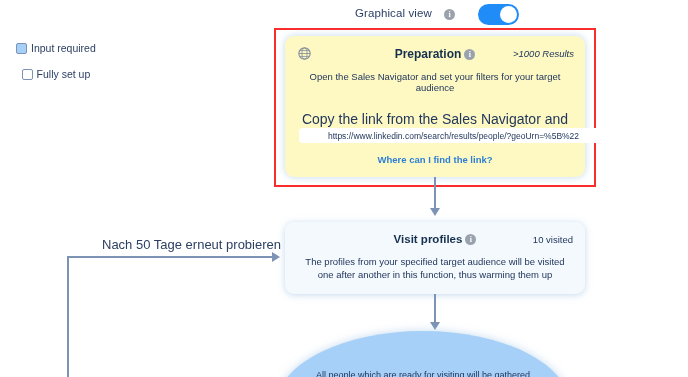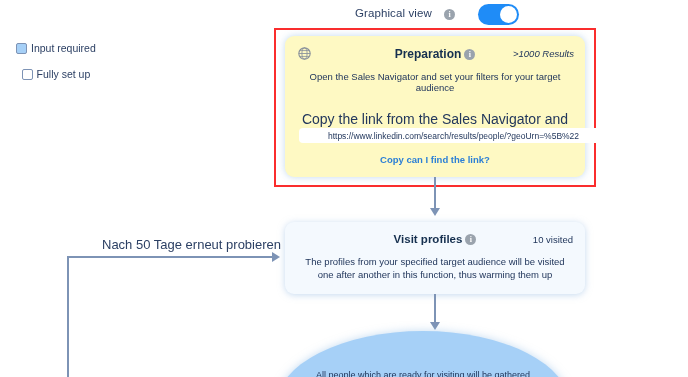--- a/index.html
+++ b/index.html
@@ -307,21 +307,21 @@
       <line x1="2.2" y1="11.6" x2="13.8" y2="11.6" stroke="#8a929b" stroke-width="1"></line>
     </svg>
   </span>
   <div id="prep-title">
     <span>Preparation</span><span class="info-icon">i</span>
   </div>
   <div id="prep-results">&gt;1000 Results</div>
   <div id="prep-desc">Open the Sales Navigator and set your filters for your target audience</div>
   <div id="prep-paste-label">Copy the link from the Sales Navigator and paste it here:</div>
   <input id="prep-url-input" type="text" value="https://www.linkedin.com/search/results/people/?geoUrn=%5B%22" style="">
-  <div id="prep-link-find">Copy can I find the link?</div>
+  <div id="prep-link-find">Where can I find the link?</div>
 </div>
 
 <div id="conn1-line" class="conn-line"></div>
 <div id="conn1-head" class="arrow-down"></div>
 
 <div id="visit-card">
   <div id="visit-title">
     <span>Visit profiles</span><span class="info-icon">i</span>
   </div>
   <div id="visit-count">10 visited</div>

